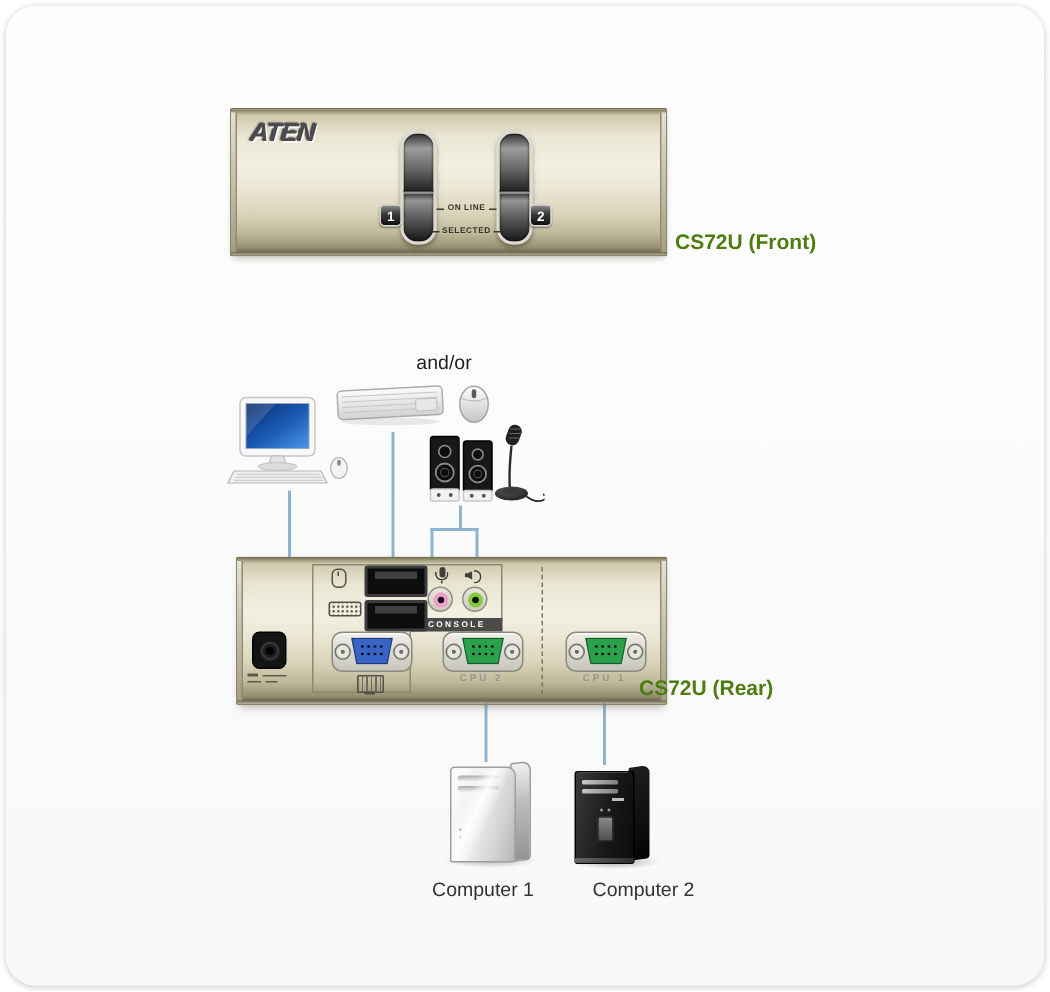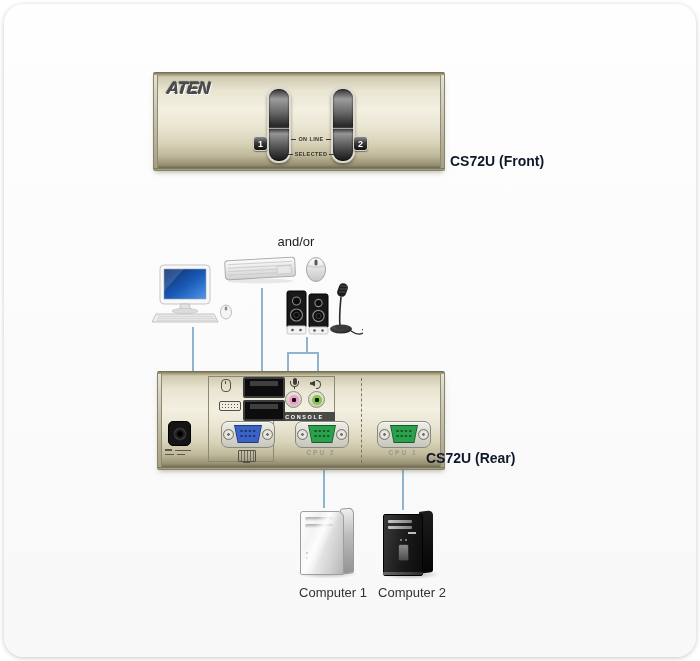--- a/index.html
+++ b/index.html
@@ -39,21 +39,21 @@
      color:#fff;font-size:9px;font-weight:bold;display:flex;align-items:center;justify-content:center;
      box-shadow:0 1px 1px rgba(0,0,0,.4);}
   .n1{left:99px;top:63px}.n2{left:199px;top:63px}
 
   .ledrow{position:absolute;left:134px;width:46px;display:flex;align-items:center;
      justify-content:center;gap:2px;}
   .online{top:63px}.selected{top:78px}
   .dash{width:5px;height:1px;background:#3a3a30;display:inline-block}
   .ledtext{font-size:5.5px;font-weight:bold;color:#33332a;letter-spacing:.4px;white-space:nowrap}
 
-  .caption{position:absolute;font-size:14px;font-weight:bold;color:#0f172a;}
+  .caption{position:absolute;font-size:14px;font-weight:bold;color:#4d7c0f;}
   .front-caption{left:450px;top:153px}
   .rear-caption{left:426px;top:450px}
   .andor{position:absolute;left:258px;top:234px;width:76px;text-align:center;font-size:13px;color:#1e1e1e;}
 
   
   .cl{position:absolute;background:#8fb4d0;}
 
   
   .kline{position:absolute;background:#8b8874;}
   .divider{position:absolute;left:203px;top:6px;width:0;height:85px;border-left:1px dashed #7a7767;}
@@ -151,22 +151,22 @@
      background:linear-gradient(90deg,#c9c9c9,#7f7f7f);}
   .bay1{top:5px}.bay2{top:11px}
   .baybtn{position:absolute;left:24px;top:17px;width:8px;height:2px;background:#bdbdbd;}
   .pd{position:absolute;width:2px;height:2px;border-radius:50%;background:#9a9a9a;}
   .pd1{left:16px;top:24px}.pd2{left:21px;top:24px}
   .pslot{position:absolute;left:14px;top:29px;width:9px;height:15px;border:1px solid #2e2e2e;
      background:linear-gradient(180deg,#8a8a8a,#4f4f4f);border-radius:2px;}
   .p2base{position:absolute;left:2px;top:64px;width:40px;height:3px;border-radius:1px;
      background:linear-gradient(90deg,#6a6a6a,#2c2c2c);}
 
-  .pclabel{position:absolute;top:585px;width:90px;text-align:right;font-size:13px;color:#323232;}
-  .pl1{left:277px}.pl2{left:356px}
+  .pclabel{position:absolute;top:585px;width:90px;text-align:center;font-size:13px;color:#323232;}
+  .pl1{left:277px}.pl2{left:384px}
 
   .periph{position:absolute;}
 </style>
 </head>
 <body>
 
 <div class="stage">
   <div class="card"></div>
 
   <section class="panel front">

